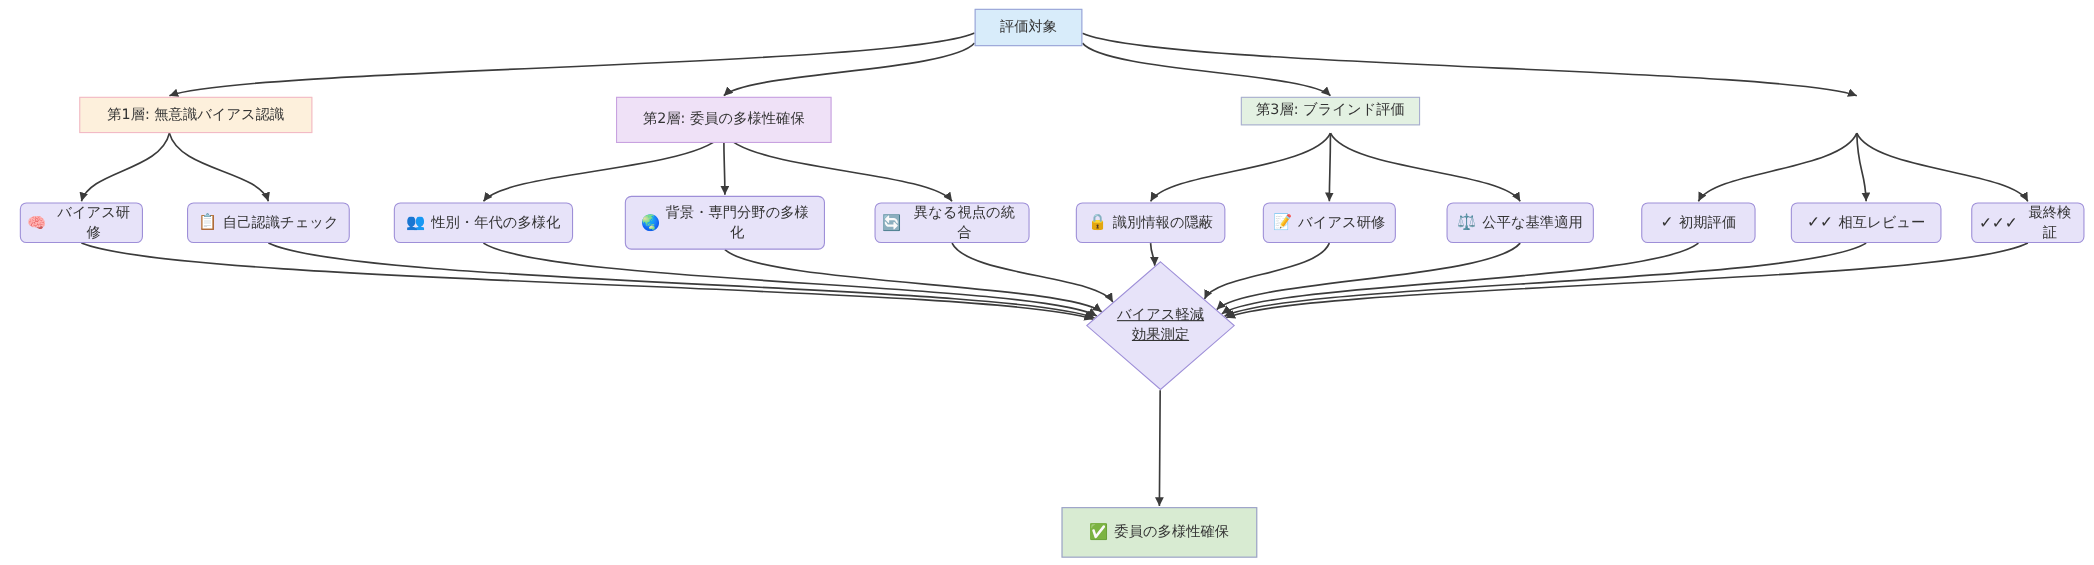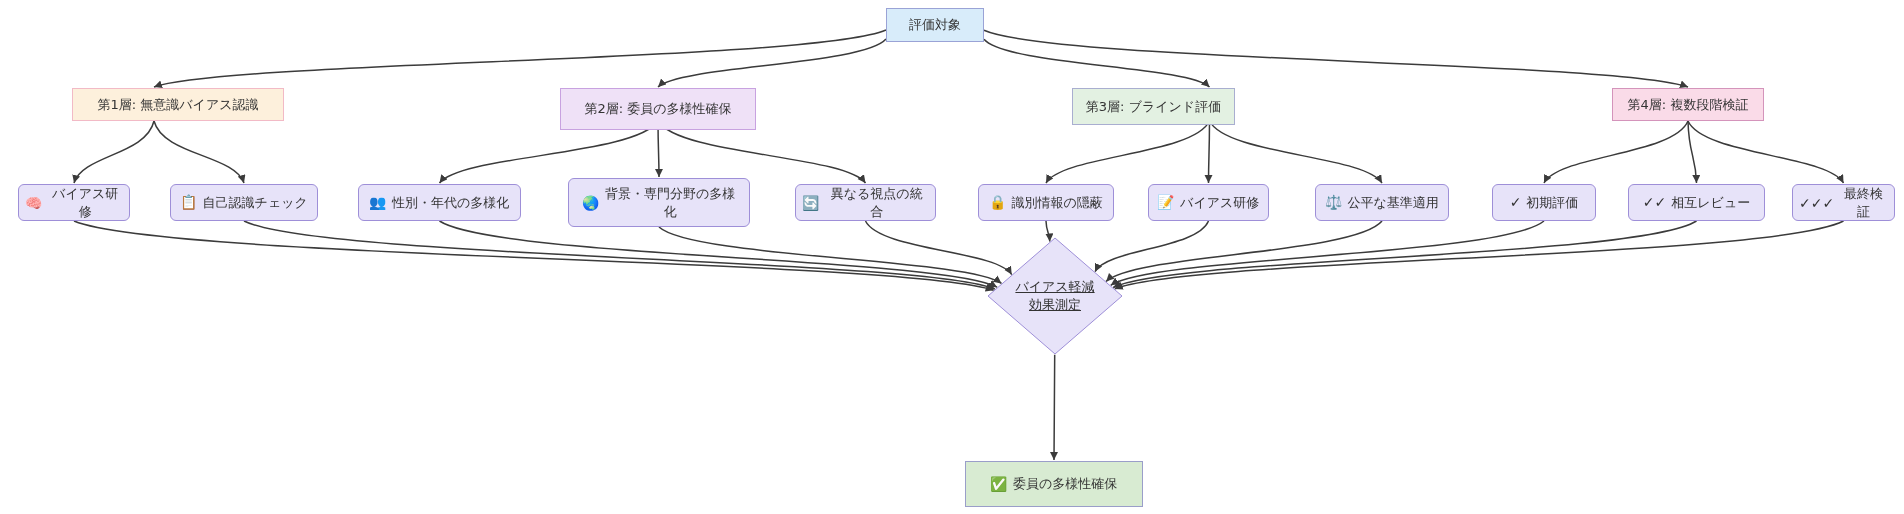--- a/index.html
+++ b/index.html
@@ -75,25 +75,22 @@
     </svg>
 <div class="node kind-root" style="left: 886px; top: 8px; width: 98px; height: 34px; background: rgb(216, 236, 250); border-color: rgb(154, 163, 214);">
       <div class="node-inner"><span class="node-label">評価対象</span></div>
     </div>
     <div class="node kind-layer" style="left: 48px; top: 88px; width: 212px; height: 33px; background: rgb(253, 240, 220); border-color: rgb(242, 186, 198); margin-left: 24px;">
       <div class="node-inner"><span class="node-label">第1層: 無意識バイアス認識</span></div>
     </div>
     <div class="node kind-layer" style="left: 560px; top: 88px; width: 196px; height: 42px; background: rgb(239, 225, 247); border-color: rgb(200, 162, 224);">
       <div class="node-inner"><span class="node-label">第2層: 委員の多様性確保</span></div>
     </div>
-    <div class="node kind-layer" style="left: 1072px; top: 88px; width: 163px; height: 37px; background: rgb(227, 241, 226); border-color: rgb(169, 174, 208);">
+    <div class="node kind-layer" style="left: 1128px; top: 88px; width: 163px; height: 26px; background: rgb(227, 241, 226); border-color: rgb(169, 174, 208);">
       <div class="node-inner"><span class="node-label">第3層: ブラインド評価</span></div>
-    </div>
-    <div class="node kind-layer" style="left: 1612px; top: 88px; width: 152px; height: 33px; background: rgb(250, 219, 232); border-color: rgb(212, 148, 187);">
-      <div class="node-inner"><span class="node-label">第4層: 複数段階検証</span></div>
     </div>
     <div class="node kind-leaf" style="left: 18px; top: 184px; width: 112px; height: 37px; background: rgb(231, 227, 249); border-color: rgb(158, 143, 216);">
       <div class="node-inner"><span class="icon">🧠</span><span class="node-label">バイアス研修</span></div>
     </div>
     <div class="node kind-leaf" style="left: 170px; top: 184px; width: 148px; height: 37px; background: rgb(231, 227, 249); border-color: rgb(158, 143, 216);">
       <div class="node-inner"><span class="icon">📋</span><span class="node-label">自己認識チェック</span></div>
     </div>
     <div class="node kind-leaf" style="left: 358px; top: 184px; width: 163px; height: 37px; background: rgb(231, 227, 249); border-color: rgb(158, 143, 216);">
       <div class="node-inner"><span class="icon">👥</span><span class="node-label">性別・年代の多様化</span></div>
     </div>

